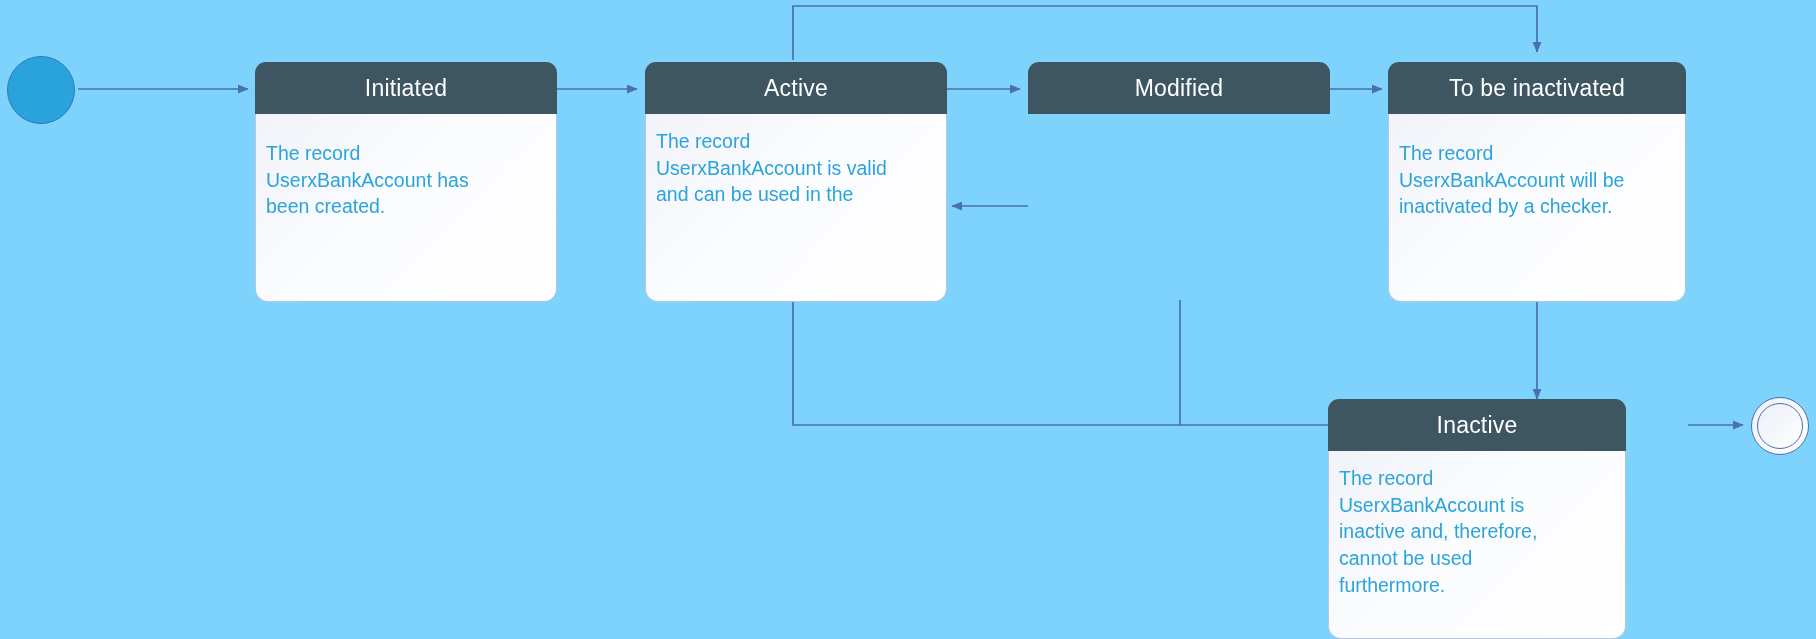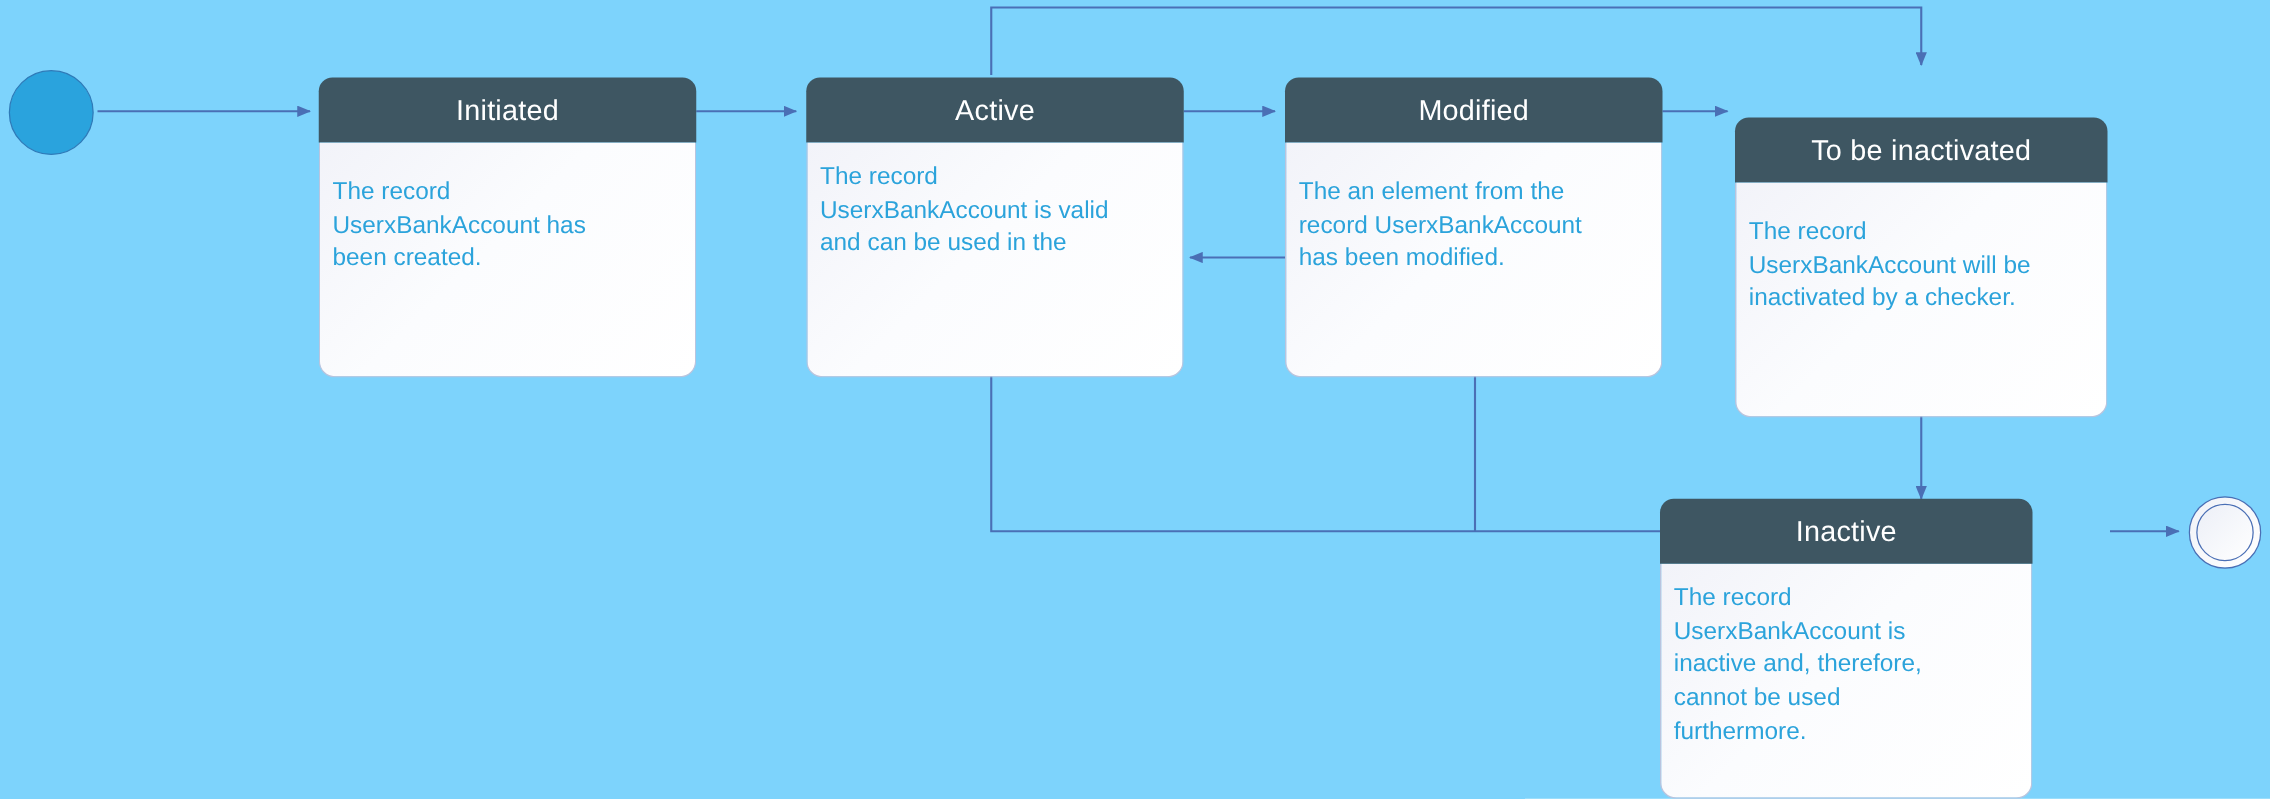--- a/index.html
+++ b/index.html
@@ -87,29 +87,24 @@
     <div class="state-header" style="height:52px;">Active</div>
     <div class="state-body" style="height:188px;padding-top:14px;">
       <span>The record</span>
       <span>UserxBankAccount is valid</span>
       <span>and can be used in the</span>
     </div>
   </div>
 
   <div class="state" style="left:1028px;top:62px;width:302px;height:240px;">
     <div class="state-header" style="height:52px;text-align:center;">Modified</div>
-    <div class="state-body" style="height:188px;">
-      <span>The an element from the</span>
-      <span>record UserxBankAccount</span>
-      <span>has been modified.</span>
-    </div>
   </div>
 
   <div class="state" style="left:1388px;top:62px;width:298px;height:240px;">
-    <div class="state-header" style="height:52px;margin-top:32px;">To be inactivated</div>
+    <div class="state-header" style="height:52px;">To be inactivated</div>
     <div class="state-body" style="height:188px;">
       <span>The record</span>
       <span>UserxBankAccount will be</span>
       <span>inactivated by a checker.</span>
     </div>
   </div>
 
   <div class="state" style="left:1328px;top:399px;width:298px;height:240px;">
     <div class="state-header" style="height:52px;">Inactive</div>
     <div class="state-body" style="height:188px;padding-top:14px;">

